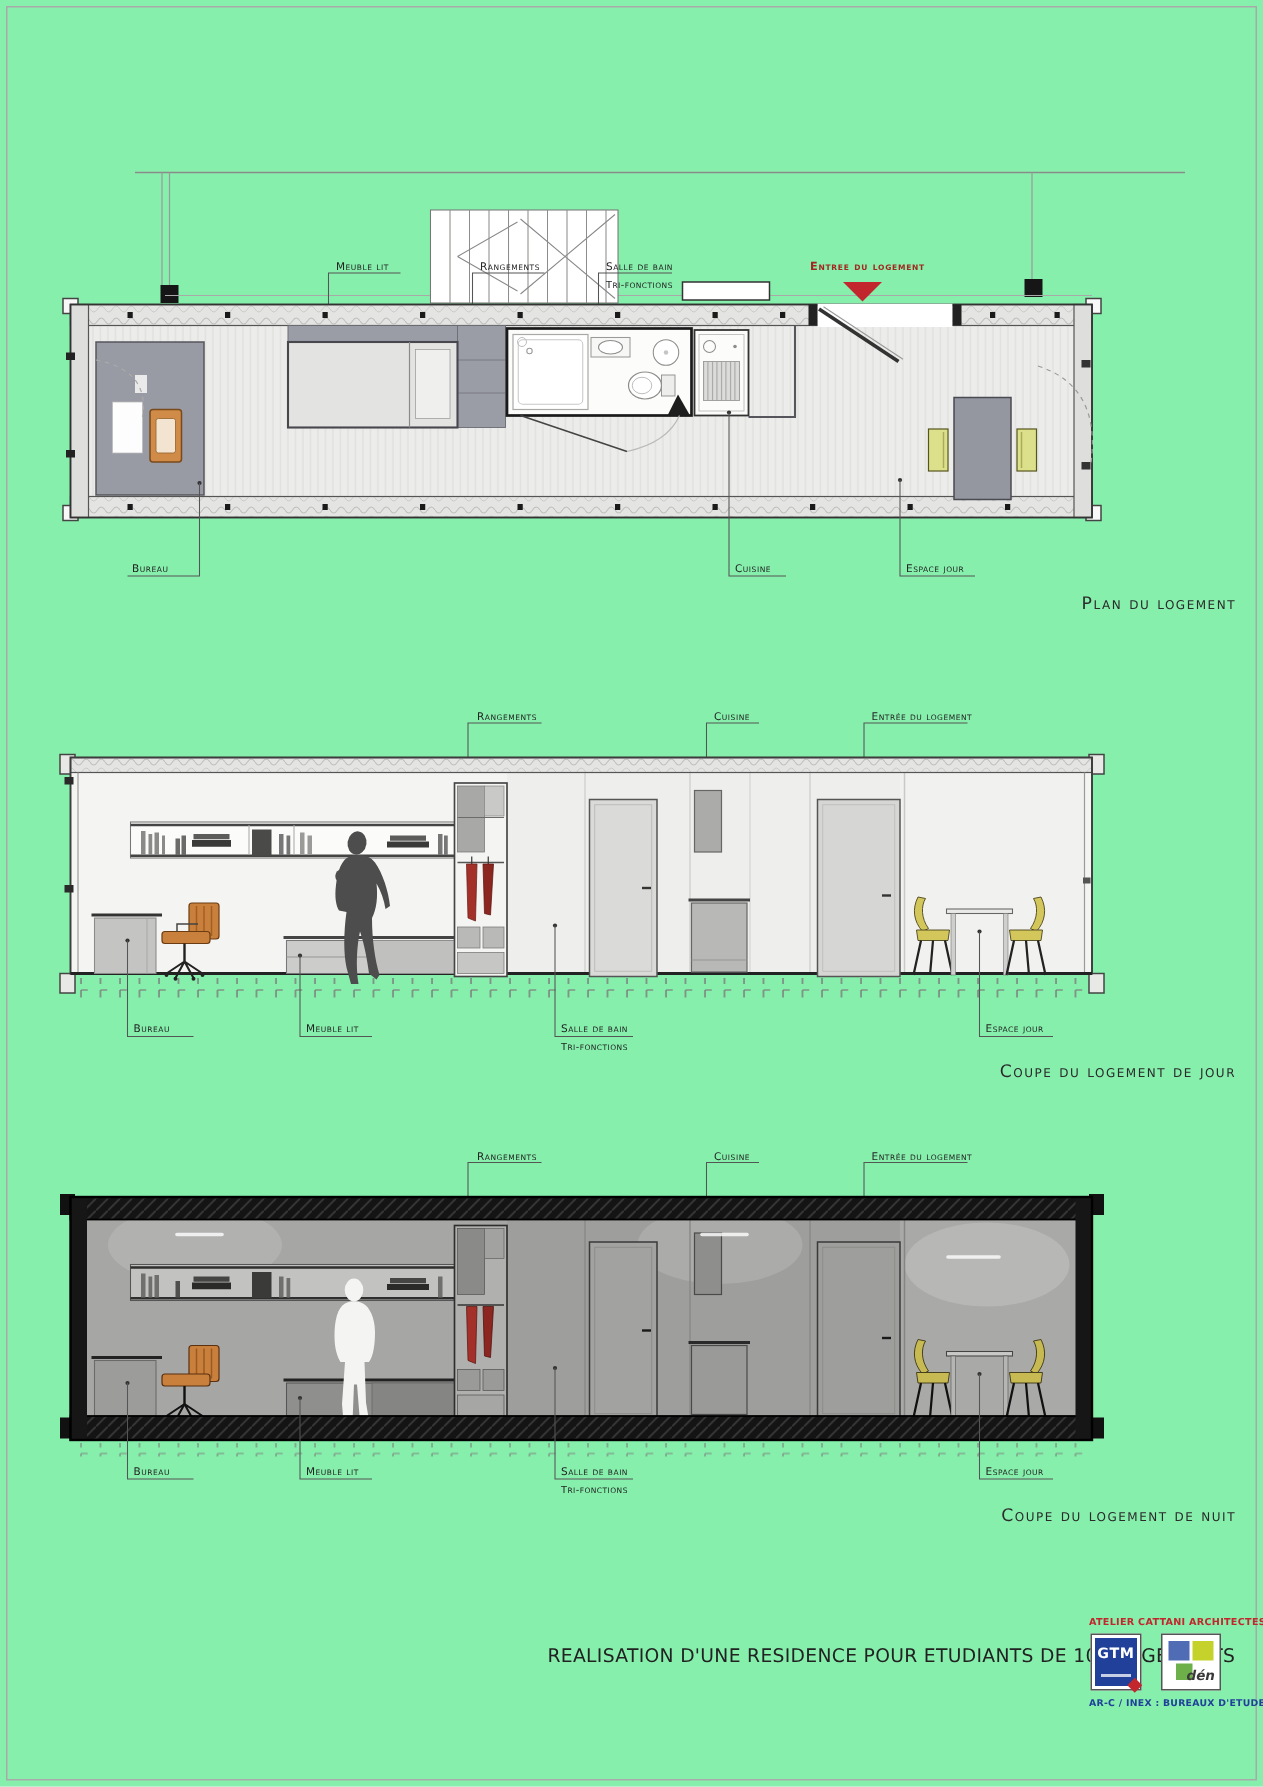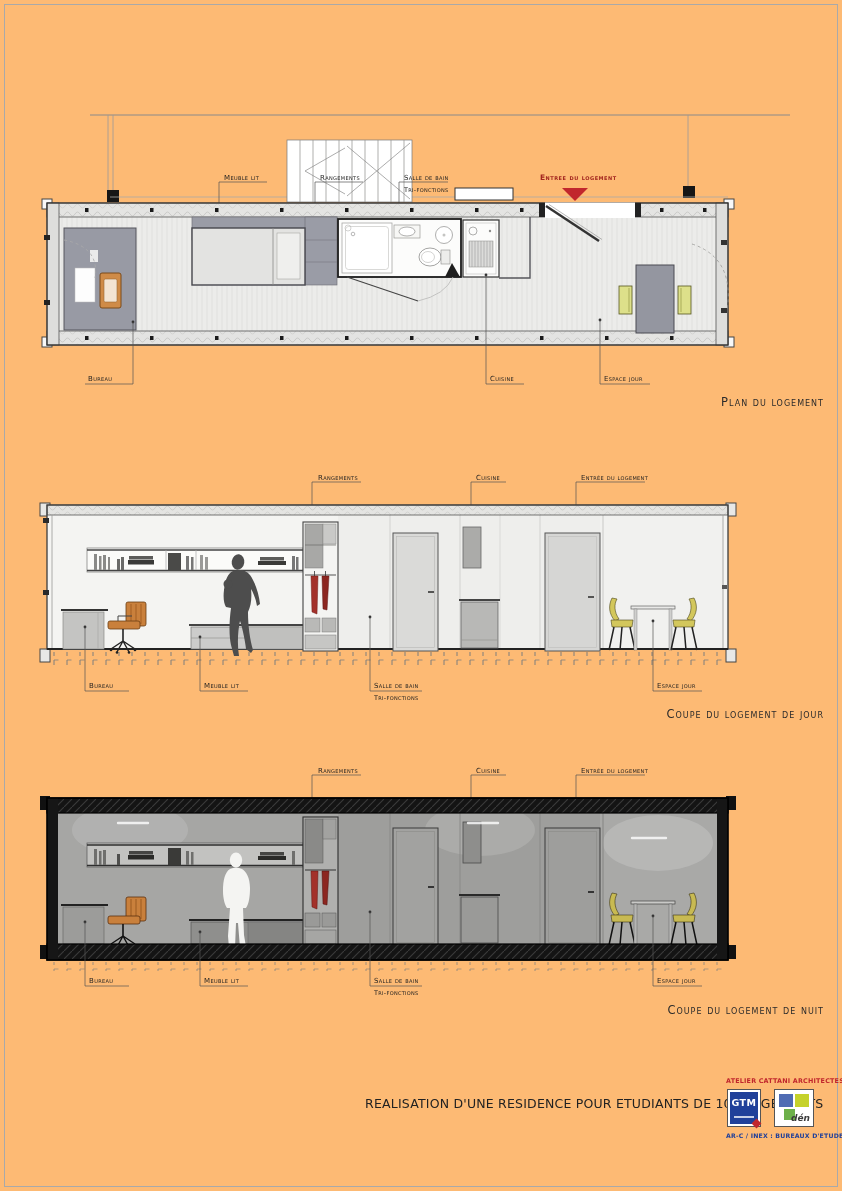--- a/index.html
+++ b/index.html
@@ -1,16 +1,16 @@
 <!DOCTYPE html>
 <html><head>
 <meta charset="utf-8">
 <style>
   html,body{margin:0;padding:0;background:#e9e9e9;}
-  .page{position:relative;width:842px;height:1191px;background:#fdba74;overflow:hidden;
+  .page{position:relative;width:842px;height:1191px;background:#86efac;overflow:hidden;
         font-family:"DejaVu Sans",sans-serif;}
   .frame{position:absolute;inset:4px;border:1px solid #a9a9a9;pointer-events:none;}
   svg{position:absolute;left:0;top:0;}
   .lbl{font:7px "DejaVu Sans",sans-serif;font-variant:small-caps;letter-spacing:.35px;fill:#1f1f1f;}
   .lbl2{font:6.5px "DejaVu Sans",sans-serif;font-variant:small-caps;letter-spacing:.3px;fill:#1f1f1f;}
   .lbl-red{font:7.5px "DejaVu Sans",sans-serif;font-variant:small-caps;letter-spacing:.5px;fill:#a3261f;font-weight:bold;}
   .ttl{font:11.5px "DejaVu Sans",sans-serif;font-variant:small-caps;letter-spacing:1px;fill:#2b2b2b;}
   .ldr{stroke:#555;stroke-width:.7;fill:none;}
   .dot{fill:#333;}
   

